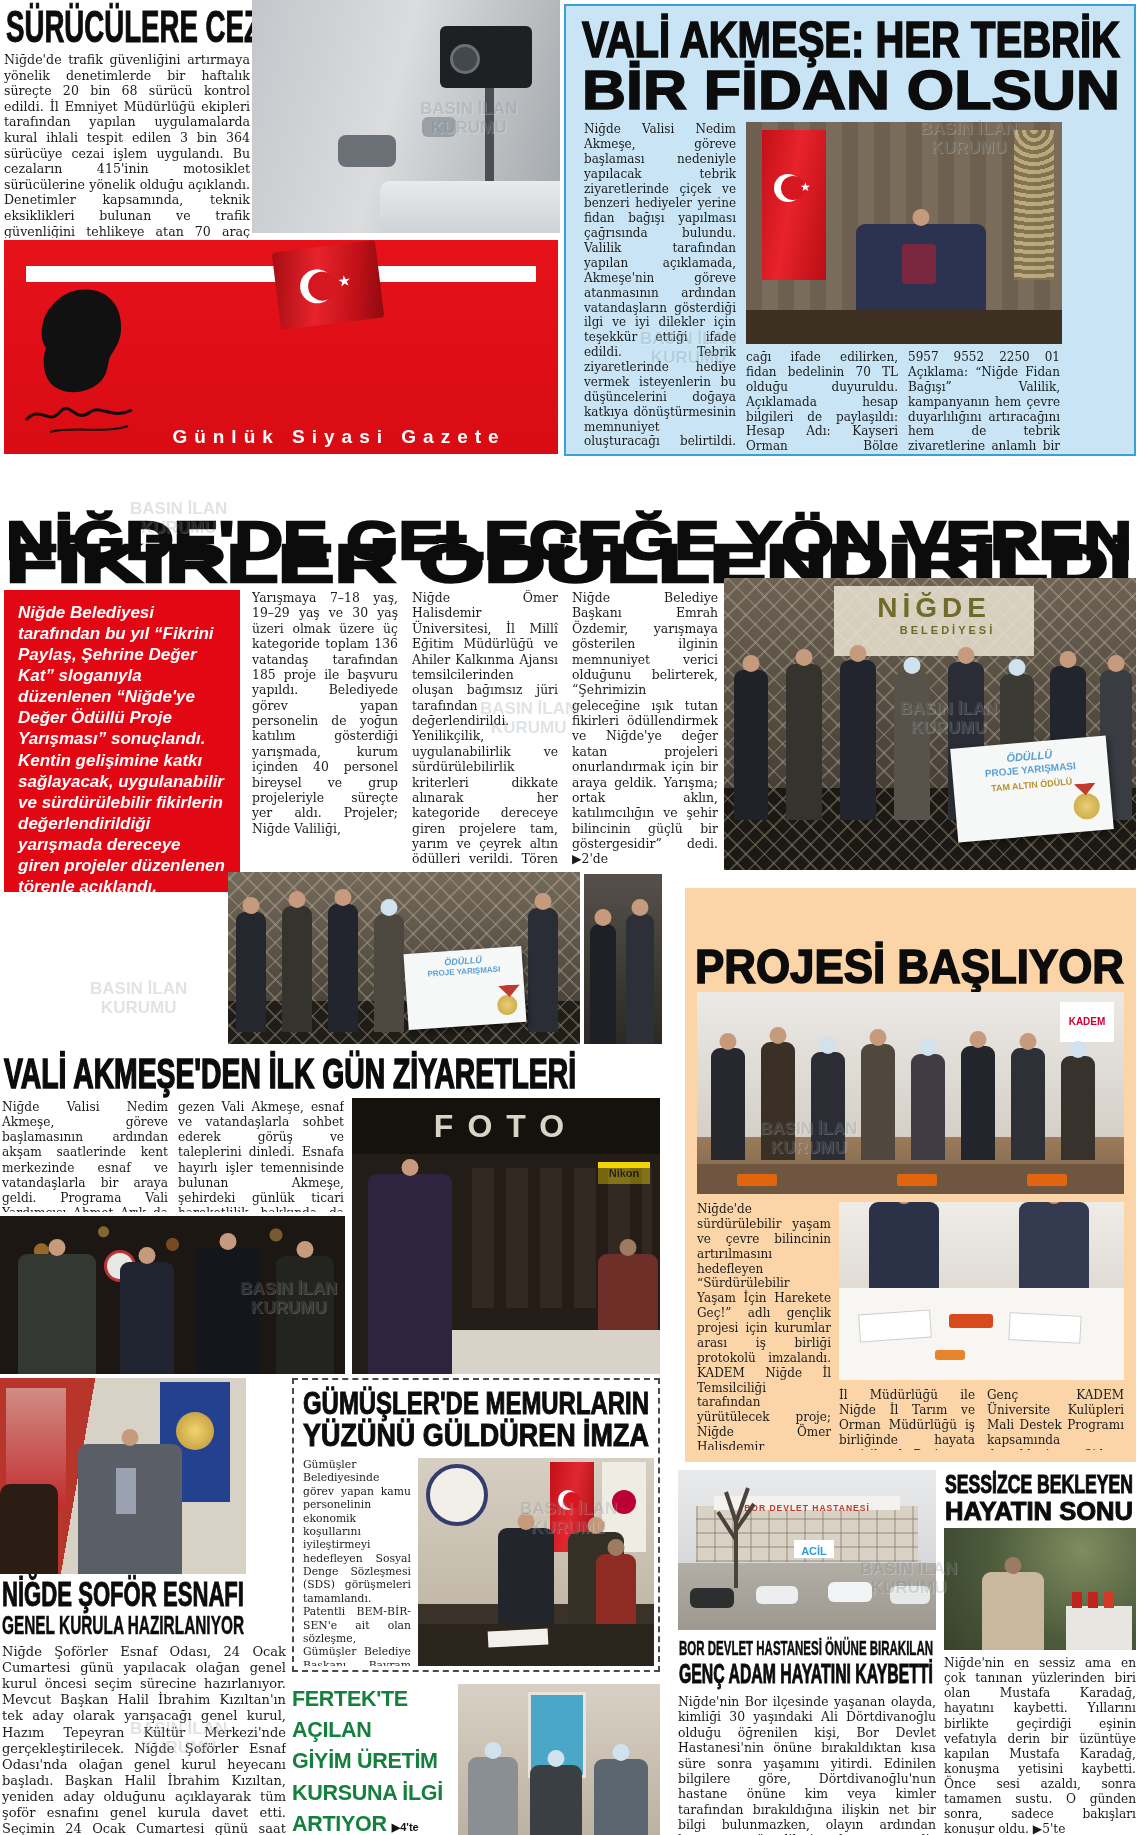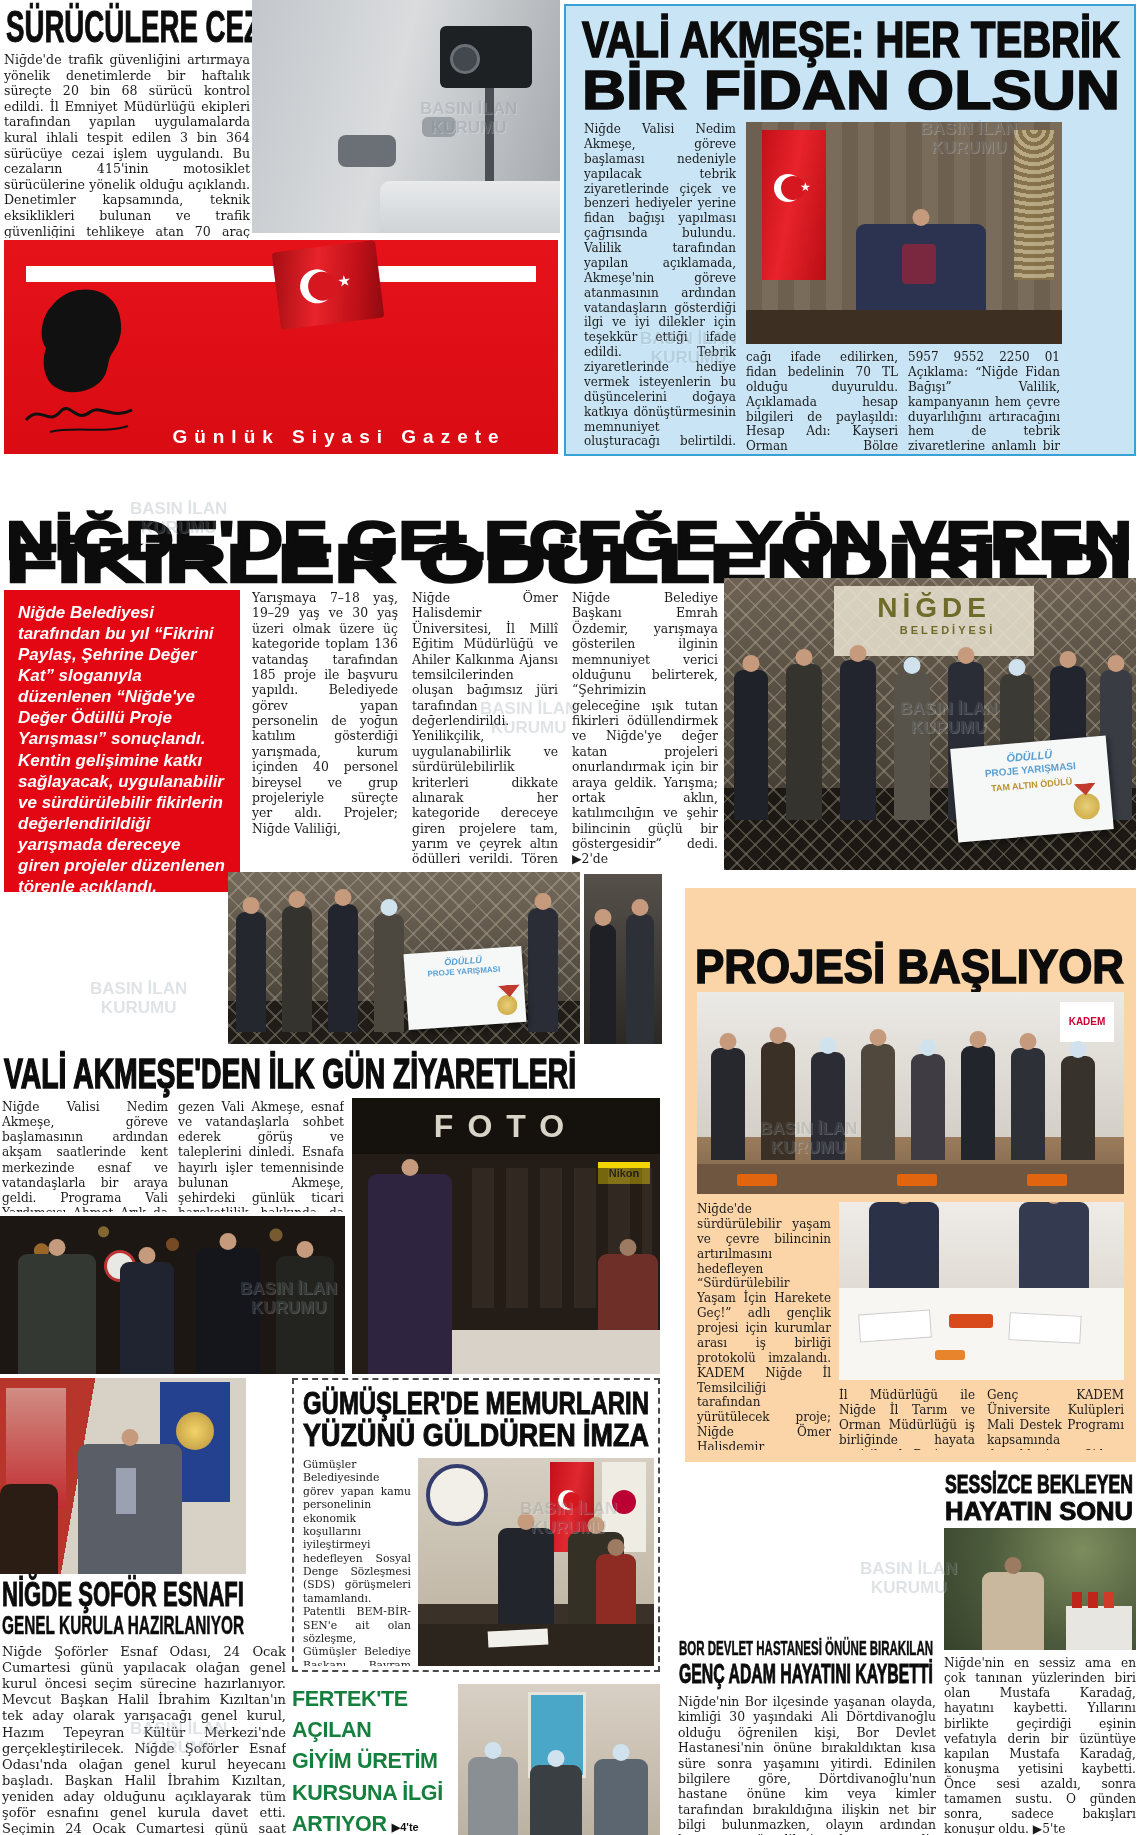--- a/index.html
+++ b/index.html
@@ -317,20 +317,38 @@
     </div>
   </div>
   <div class="photo" style="left:458px;top:1684px;width:202px;height:151px;background:linear-gradient(#d8d0c4,#bcb2a2);">
     <div class="abs" style="left:70px;top:8px;width:52px;height:80px;background:#4aa7c8;border:3px solid #e8e4dc;"></div>
     <span class="fig scarf" style="left:10px;width:50px;height:78px;background:#8a8f94;"></span>
     <span class="fig scarf" style="left:72px;width:52px;height:70px;background:#3a3f44;"></span>
     <span class="fig scarf" style="left:136px;width:54px;height:76px;background:#5c6670;"></span>
   </div>
 
   <div class="abs" style="left:678px;top:1470px;width:258px;height:365px;">
+    <div class="photo" style="left:0;top:0;width:258px;height:160px;background:linear-gradient(#e9ebed,#d6d8da 58%,#b2aea6 58%,#9d9890);">
+      <div class="abs" style="left:18px;top:36px;width:222px;height:56px;background:#d9d2c5;">
+        <div class="winGrid"></div>
+      </div>
+      <div class="abs" style="left:36px;top:26px;width:186px;height:14px;background:#f4f2ee;text-align:center;">
+        <span style="font-family:'Liberation Sans',sans-serif;font-weight:bold;font-size:8.5px;color:#c0392b;line-height:14px;letter-spacing:1px;">BOR DEVLET HASTANESİ</span>
+      </div>
+      <div class="abs" style="left:116px;top:70px;width:40px;height:18px;background:#fff;text-align:center;">
+        <span style="font-family:'Liberation Sans',sans-serif;font-weight:bold;font-size:11px;color:#2a9fd8;line-height:18px;">ACİL</span>
+      </div>
+      <div class="abs" style="left:12px;bottom:22px;width:44px;height:20px;background:#2c2e30;border-radius:6px;"></div>
+      <div class="abs" style="left:78px;bottom:26px;width:42px;height:18px;background:#eceeef;border-radius:6px;"></div>
+      <div class="abs" style="left:150px;bottom:28px;width:44px;height:20px;background:#f2f3f4;border-radius:6px;"></div>
+      <div class="abs" style="right:6px;bottom:26px;width:40px;height:18px;background:#e8e9ea;border-radius:6px;"></div>
+      <svg class="abs" style="left:28px;top:8px;" width="60" height="110">
+        <path d="M30 110 L30 40 M30 62 L12 34 M30 52 L48 26 M30 44 L20 14 M30 44 L42 10" stroke="#4b4239" stroke-width="4" fill="none"></path>
+      </svg>
+    </div>
     <div class="abs" style="left:0;top:168px;">
       <svg class="shl" width="258" height="20">
           <text class="sw0" x="1" y="17" font-size="20" textLength="254" lengthAdjust="spacingAndGlyphs">BOR DEVLET HASTANESİ ÖNÜNE BIRAKILAN</text>
         </svg>
     </div>
     <div class="abs" style="left:0;top:190px;">
       <svg class="shl" width="258" height="27">
           <text class="sw1" x="1" y="23" font-size="28" textLength="254" lengthAdjust="spacingAndGlyphs">GENÇ ADAM HAYATINI KAYBETTİ</text>
         </svg>
     </div>

